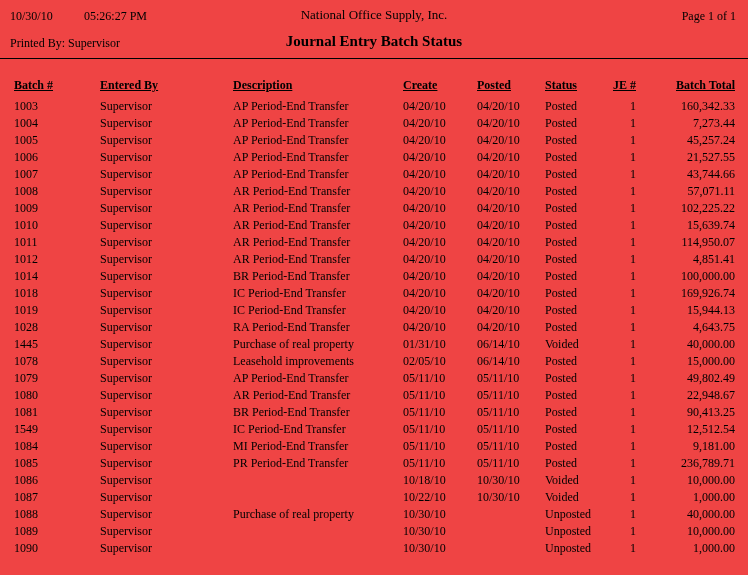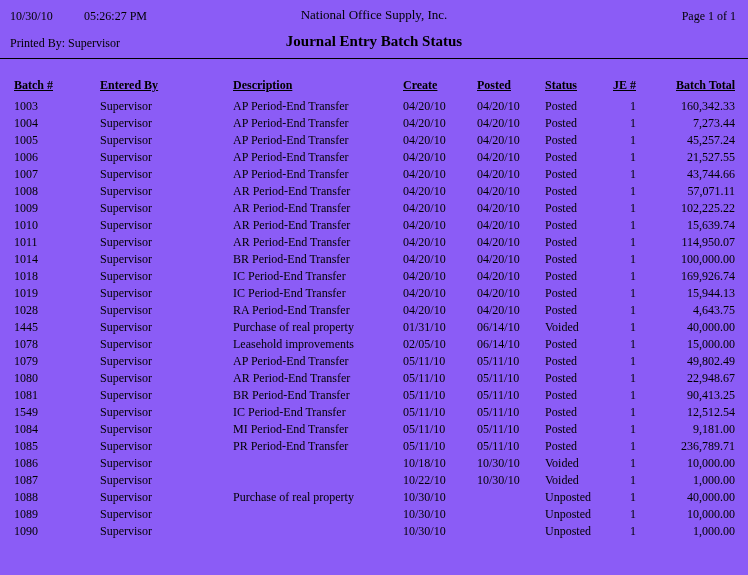--- a/index.html
+++ b/index.html
@@ -11,21 +11,21 @@
     width: 748px;
     height: 575px;
     font-family: "Liberation Serif", serif;
     color: #000000;
     overflow: hidden;
   }
   .report {
     position: relative;
     width: 748px;
     height: 575px;
-    background: #8b5cf6;
+    background: #ef4444;
   }
   .report-header {
     position: relative;
     height: 58px;
     border-bottom: 1px solid #000000;
   }
   .hdr-date {
     position: absolute;
     left: 10px;
     top: 9px;
@@ -238,20 +238,30 @@
           <td>1011</td>
           <td>Supervisor</td>
           <td>AR Period-End Transfer</td>
           <td>04/20/10</td>
           <td>04/20/10</td>
           <td>Posted</td>
           <td>1</td>
           <td>114,950.07</td>
         </tr>
         <tr>
+          <td>1012</td>
+          <td>Supervisor</td>
+          <td>AR Period-End Transfer</td>
+          <td>04/20/10</td>
+          <td>04/20/10</td>
+          <td>Posted</td>
+          <td>1</td>
+          <td>4,851.41</td>
+        </tr>
+        <tr>
           <td>1014</td>
           <td>Supervisor</td>
           <td>BR Period-End Transfer</td>
           <td>04/20/10</td>
           <td>04/20/10</td>
           <td>Posted</td>
           <td>1</td>
           <td>100,000.00</td>
         </tr>
         <tr>

